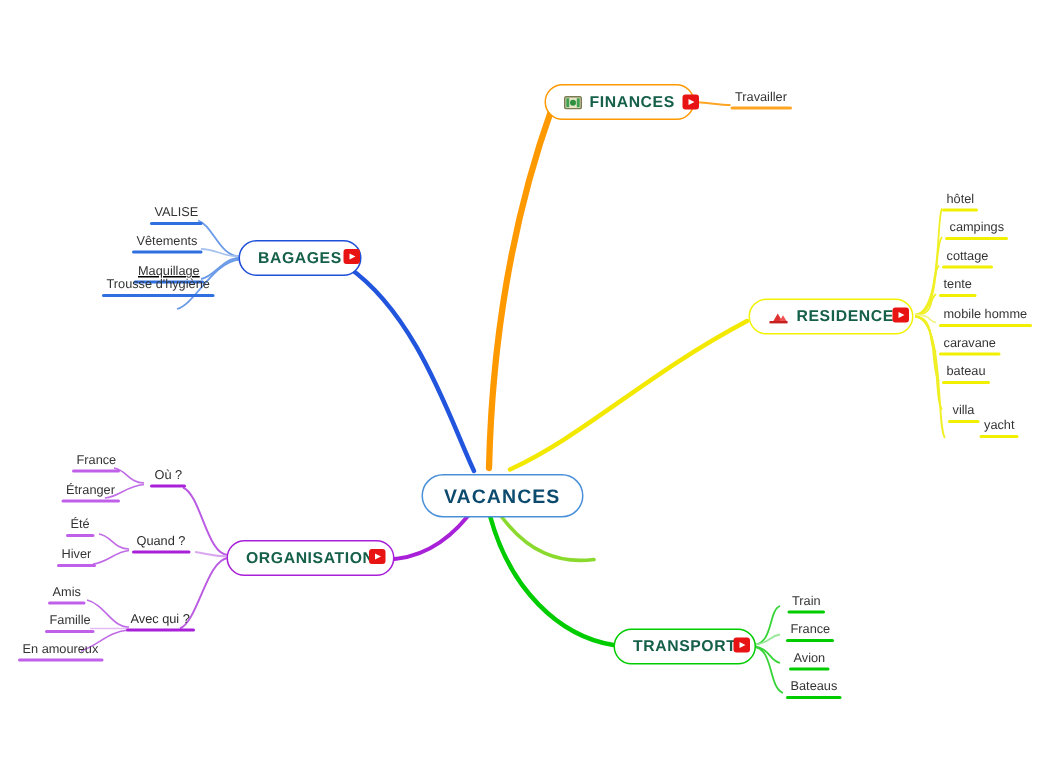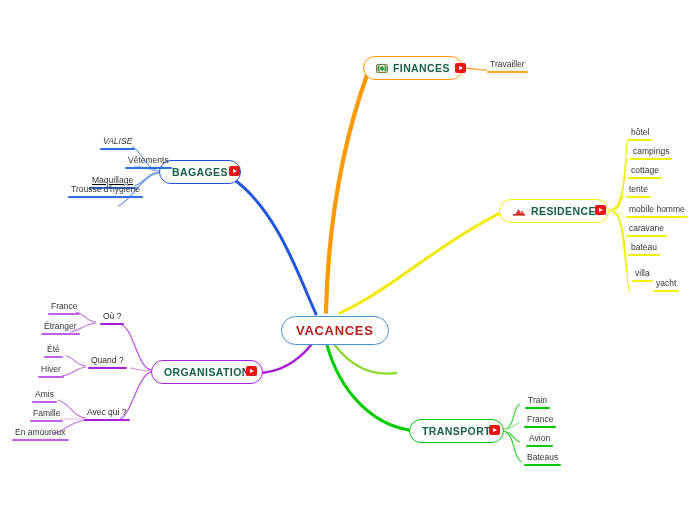--- a/index.html
+++ b/index.html
@@ -26,21 +26,21 @@
   .node-label{
     font-weight:bold;
     color:#16604a;
     letter-spacing:.4px;
   }
   .node.central{
     border:1.6px solid #4a90d9;
     padding:6px 14px;
     border-radius:16px;
   }
-  .node.central .node-label{font-size:13px;color:#b91c1c;letter-spacing:.7px;}
+  .node.central .node-label{font-size:13px;color:#0c4a6e;letter-spacing:.7px;}
   .node.b-blue{border:1.8px solid #1f4fd8;}
   .node.b-orange{border:1.8px solid #ff9900;}
   .node.b-yellow{border:1.8px solid #f2f200;}
   .node.b-purple{border:1.8px solid #a820d8;}
   .node.b-green{border:1.8px solid #00cc00;}
   .node.b-ygreen{border:1.8px solid #7cdc28;}
   .node.branch{padding:5px 12px;align-items:center;}
   .node.branch .node-label{font-size:10.5px;}
 
   
@@ -155,25 +155,25 @@
     <span class="txt">Travailler</span>
     <span class="bar" style="background:#ffa524;"></span>
   </div>
 
   <div class="node branch b-blue" style="left:159px;top:160px;">
     <span class="node-label">BAGAGES</span>
   </div>
   <div class="badge" style="left:229px;top:166px;">
     <span class="tri"></span>
   </div>
-  <div class="leaf" style="left:100px;top:136px;font-style:italic;">
+  <div class="leaf" style="left:100px;top:136px;">
     <span class="txt">VALISE</span>
     <span class="bar" style="background:#2f6fe0;"></span>
   </div>
-  <div class="leaf" style="left:88px;top:155px;margin-left:37px;">
+  <div class="leaf" style="left:88px;top:155px;">
     <span class="txt">Vêtements</span>
     <span class="bar" style="background:#2f6fe0;"></span>
   </div>
   <div class="leaf" style="left:89px;top:175px;text-decoration:underline;">
     <span class="txt">Maquillage</span>
     <span class="bar" style="background:#2f6fe0;"></span>
   </div>
   <div class="leaf" style="left:68px;top:184px;">
     <span class="txt">Trousse d'hygiène</span>
     <span class="bar" style="background:#2f6fe0;"></span>

